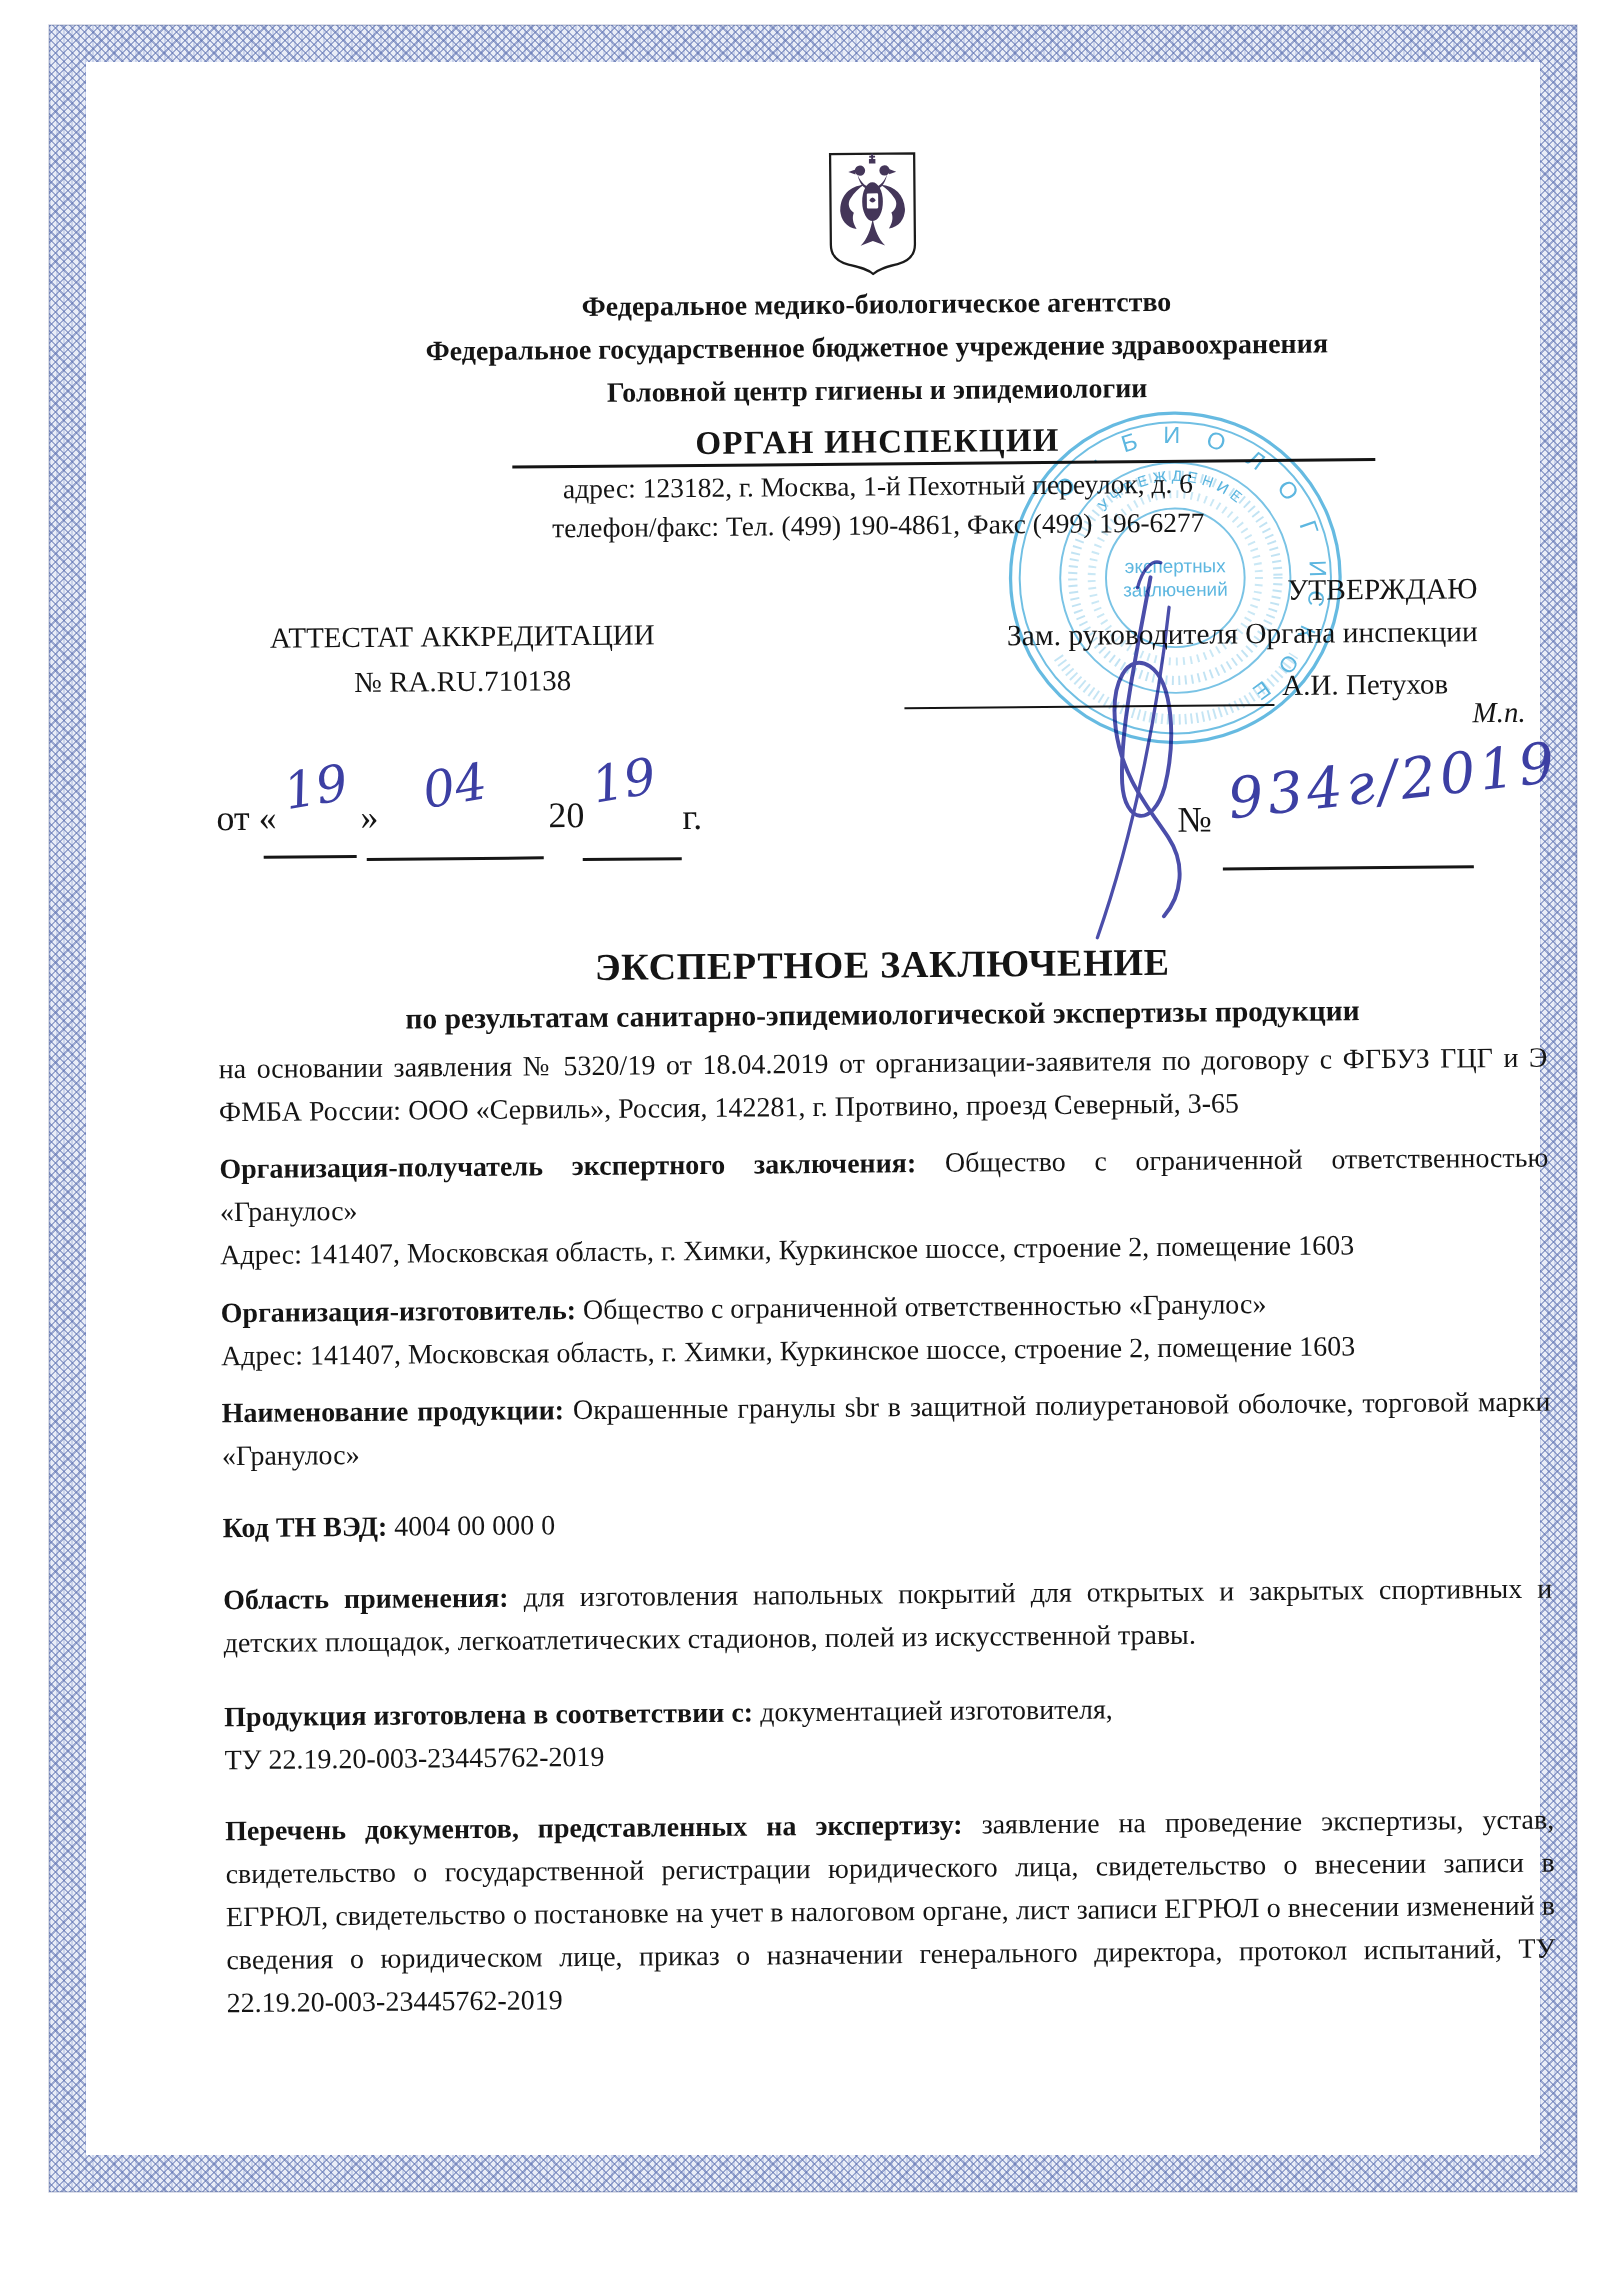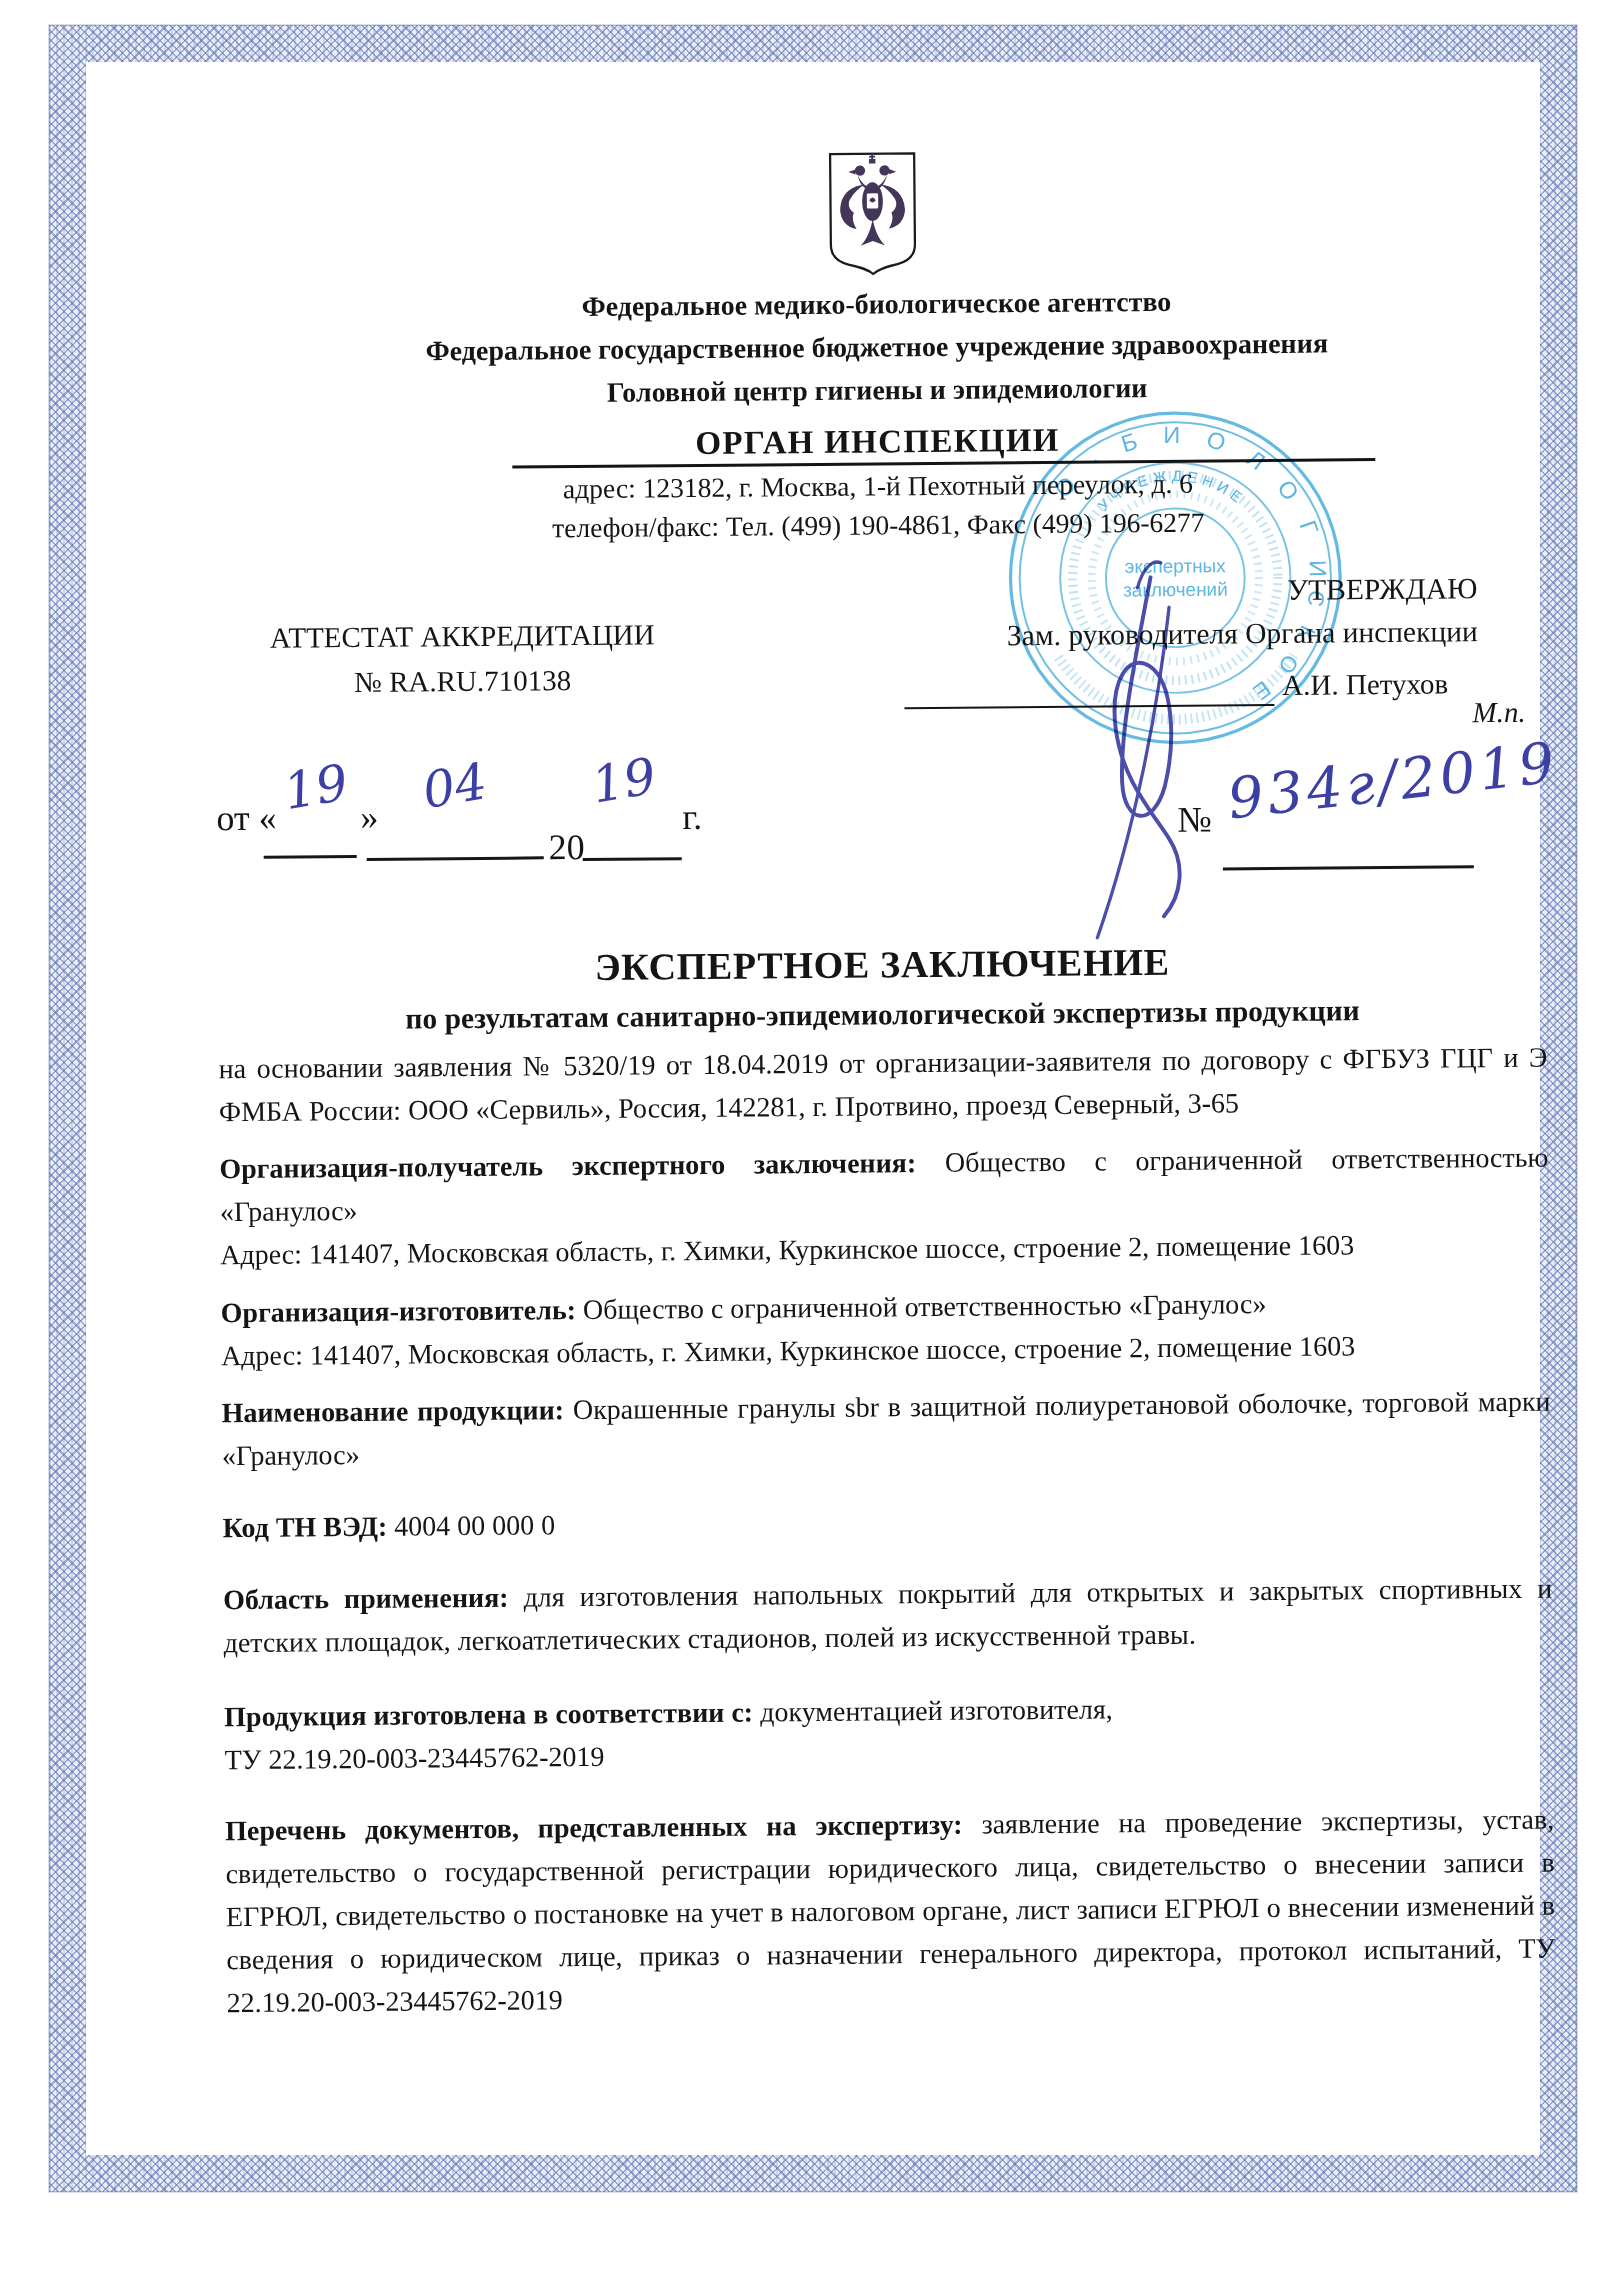--- a/index.html
+++ b/index.html
@@ -143,21 +143,21 @@
         <path stroke-width="6" d="M1762 886 C1740 1000 1713 1118 1716 1200 C1719 1262 1762 1270 1781 1206 C1799 1136 1795 1046 1760 1022 C1727 1000 1698 1044 1707 1118 C1716 1190 1753 1234 1786 1284 C1812 1324 1806 1372 1778 1404"></path>
         <path stroke-width="5" d="M1790 932 C1772 1086 1735 1272 1676 1436"></path>
         <path stroke-width="5" d="M1742 902 C1750 872 1766 858 1778 864"></path>
       </g>
     </svg>
 
     <span class="abs pr" style="left:217px;top:792px;">от «</span>
     <span class="abs ink hand-day" style="left:285px;top:754px;">19</span>
     <span class="abs pr" style="left:361px;top:792px;">»</span>
     <span class="abs ink hand-month" style="left:424px;top:754px;">04</span>
-    <span class="abs pr" style="left:549px;top:824px;">20</span>
+    <span class="abs pr" style="left:549px;top:792px;">20</span>
     <span class="abs ink hand-year" style="left:593px;top:750px;">19</span>
     <span class="abs pr" style="left:683px;top:795px;">г.</span>
     <div class="abs uline" style="left:264px;top:851px;width:93px;"></div>
     <div class="abs uline" style="left:367px;top:854px;width:177px;"></div>
     <div class="abs uline" style="left:583px;top:856px;width:99px;"></div>
 
     <span class="abs pr" style="left:1178px;top:802px;">№</span>
     <span class="abs ink hand-num" style="left:1228px;top:753px;">934г/2019</span>
     <div class="abs uline" style="left:1223px;top:871px;width:251px;"></div>
 

